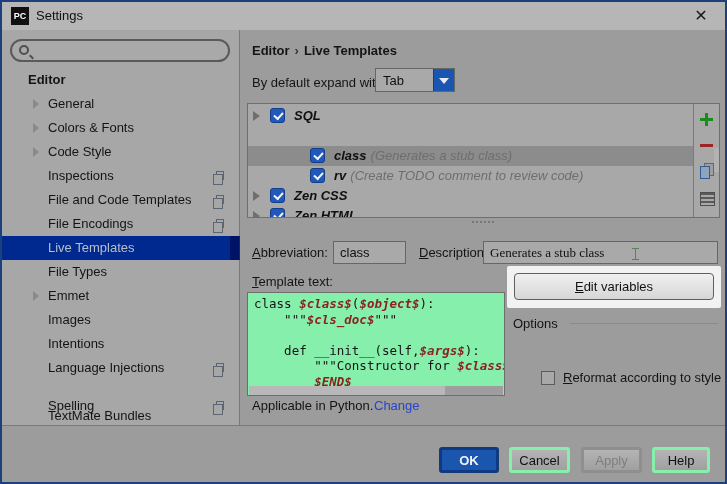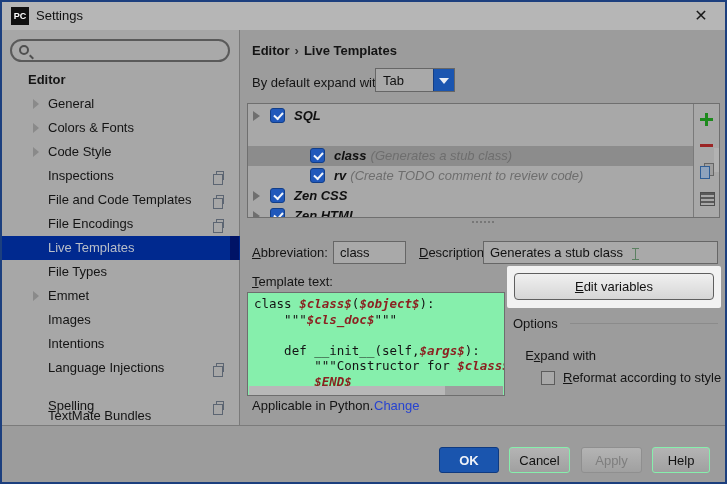--- a/index.html
+++ b/index.html
@@ -97,21 +97,21 @@
   .change-link{position:absolute;left:372px;top:396px;color:#2743d0;text-decoration:none;cursor:pointer;}
   
   .options-header{position:absolute;left:511px;top:314px;}
   .options-rule{position:absolute;left:568px;top:321px;width:148px;height:1px;background:#8b8b8b;}
   .expandwith-label{position:absolute;left:460px;top:346px;width:134px;text-align:right;}
   .dd-expandwith{left:600px;top:339px;width:112px;}
   .reformat-cb{position:absolute;left:539px;top:369px;width:14px;height:14px;border:1px solid #5c5c5c;background:#a8a8a8;cursor:pointer;}
   .reformat-label{position:absolute;left:561px;top:368px;}
   
   .footer-sep{position:absolute;left:0;top:423px;width:723px;height:1px;background:#7b7b7b;}
-  .btn{position:absolute;top:445px;height:26px;border:1px solid #86efac;border-radius:3px;
+  .btn{position:absolute;top:445px;height:26px;border:3px solid #86efac;border-radius:3px;
     background:linear-gradient(#b4b4b4,#a0a0a0);font-family:"Liberation Sans",sans-serif;font-size:13px;color:#111;cursor:pointer;}
   .btn-ok{left:437px;width:60px;background:#1a55ae;border-color:#0f3a80;color:#eef2f8;font-weight:bold;}
   .btn-cancel{left:507px;width:61px;}
   .btn-apply{left:579px;width:61px;color:#7e7e7e;border-color:#8f8f8f;}
   .btn-help{left:650px;width:58px;}
 </style>
 </head>
 <body>
 
 <div class="dialog">
@@ -231,41 +231,40 @@
       <span class="tb-btn icon-list"></span>
     </div>
   </div>
   <div class="grip"></div>
 
   <span class="frm-label" style="left:250px;top:243px;"><span class="key">A</span><span>bbreviation:</span></span>
   <div class="field" style="left:331px;top:239px;width:73px;">
     <span>class</span>
   </div>
   <span class="frm-label" style="left:417px;top:243px;"><span class="key">D</span><span>escription:</span></span>
-  <div class="field" style="left:481px;top:239px;width:235px;">
+  <div class="field" style="left:481px;top:239px;width:235px;font-family:Liberation Serif, serif;">
     <span>Generates a stub class</span>
   </div>
   <span class="ibeam"></span>
 
   <span class="frm-label" style="left:250px;top:272px;"><span class="key">T</span><span>emplate text:</span></span>
 
   <div class="spotlight"></div>
   <button class="edit-vars-btn"><span class="key">E</span><span>dit variables</span></button>
 
   <div class="code-box">
     <div class="code-lines" id="code-lines"><div class="code-line"><span class="cp">class </span><span class="cv">$class$</span><span class="cp">(</span><span class="cv">$object$</span><span class="cp">):</span></div><div class="code-line"><span class="cp">    """</span><span class="cv">$cls_doc$</span><span class="cp">"""</span></div><div class="code-line">&nbsp;</div><div class="code-line"><span class="cp">    def __init__(self,</span><span class="cv">$args$</span><span class="cp">):</span></div><div class="code-line"><span class="cp">        """Constructor for </span><span class="cv">$class$</span></div><div class="code-line"><span class="cp">        </span><span class="cv">$END$</span></div></div>
     <div class="hscroll"></div>
   </div>
 
   <span class="frm-label applicable-row">Applicable in Python.</span>
   <a class="change-link">Change</a>
 
   <span class="frm-label options-header">Options</span>
   <div class="options-rule"></div>
-  <span class="frm-label expandwith-label"><span>E</span><span class="key">x</span><span>pand with</span></span>
   <span class="reformat-cb"></span>
   <span class="frm-label reformat-label"><span class="key">R</span><span>eformat according to style</span></span>
 
   <div class="footer-sep"></div>
   <button class="btn btn-ok">OK</button>
   <button class="btn btn-cancel">Cancel</button>
   <button class="btn btn-apply">Apply</button>
   <button class="btn btn-help">Help</button>
 </div>
 

